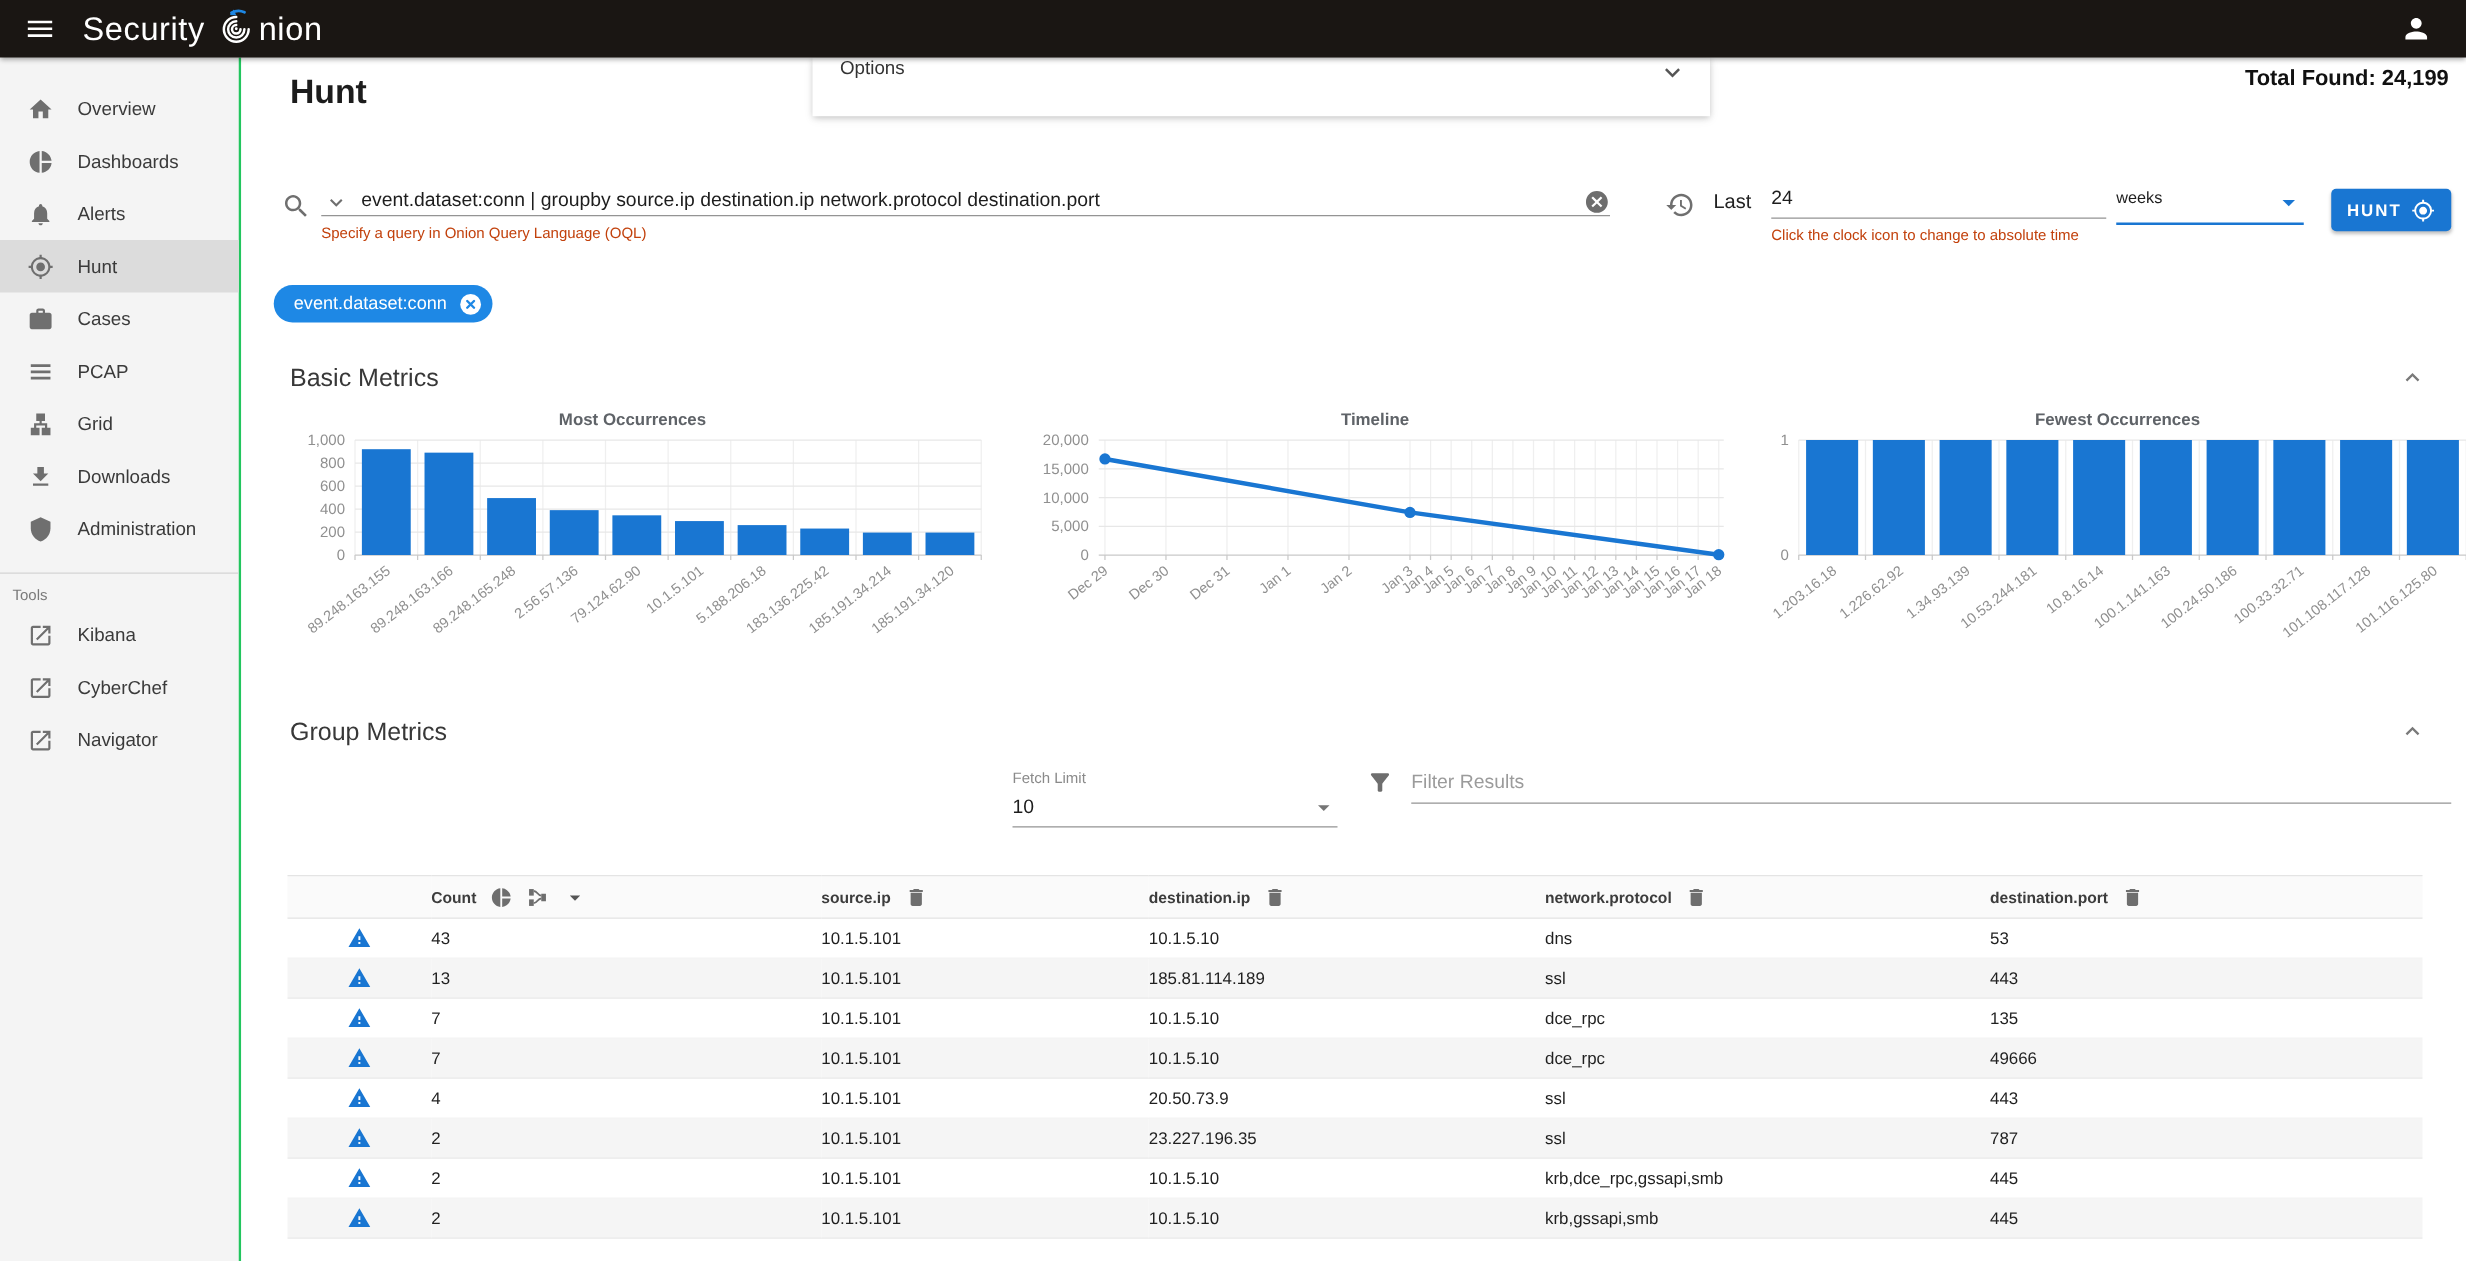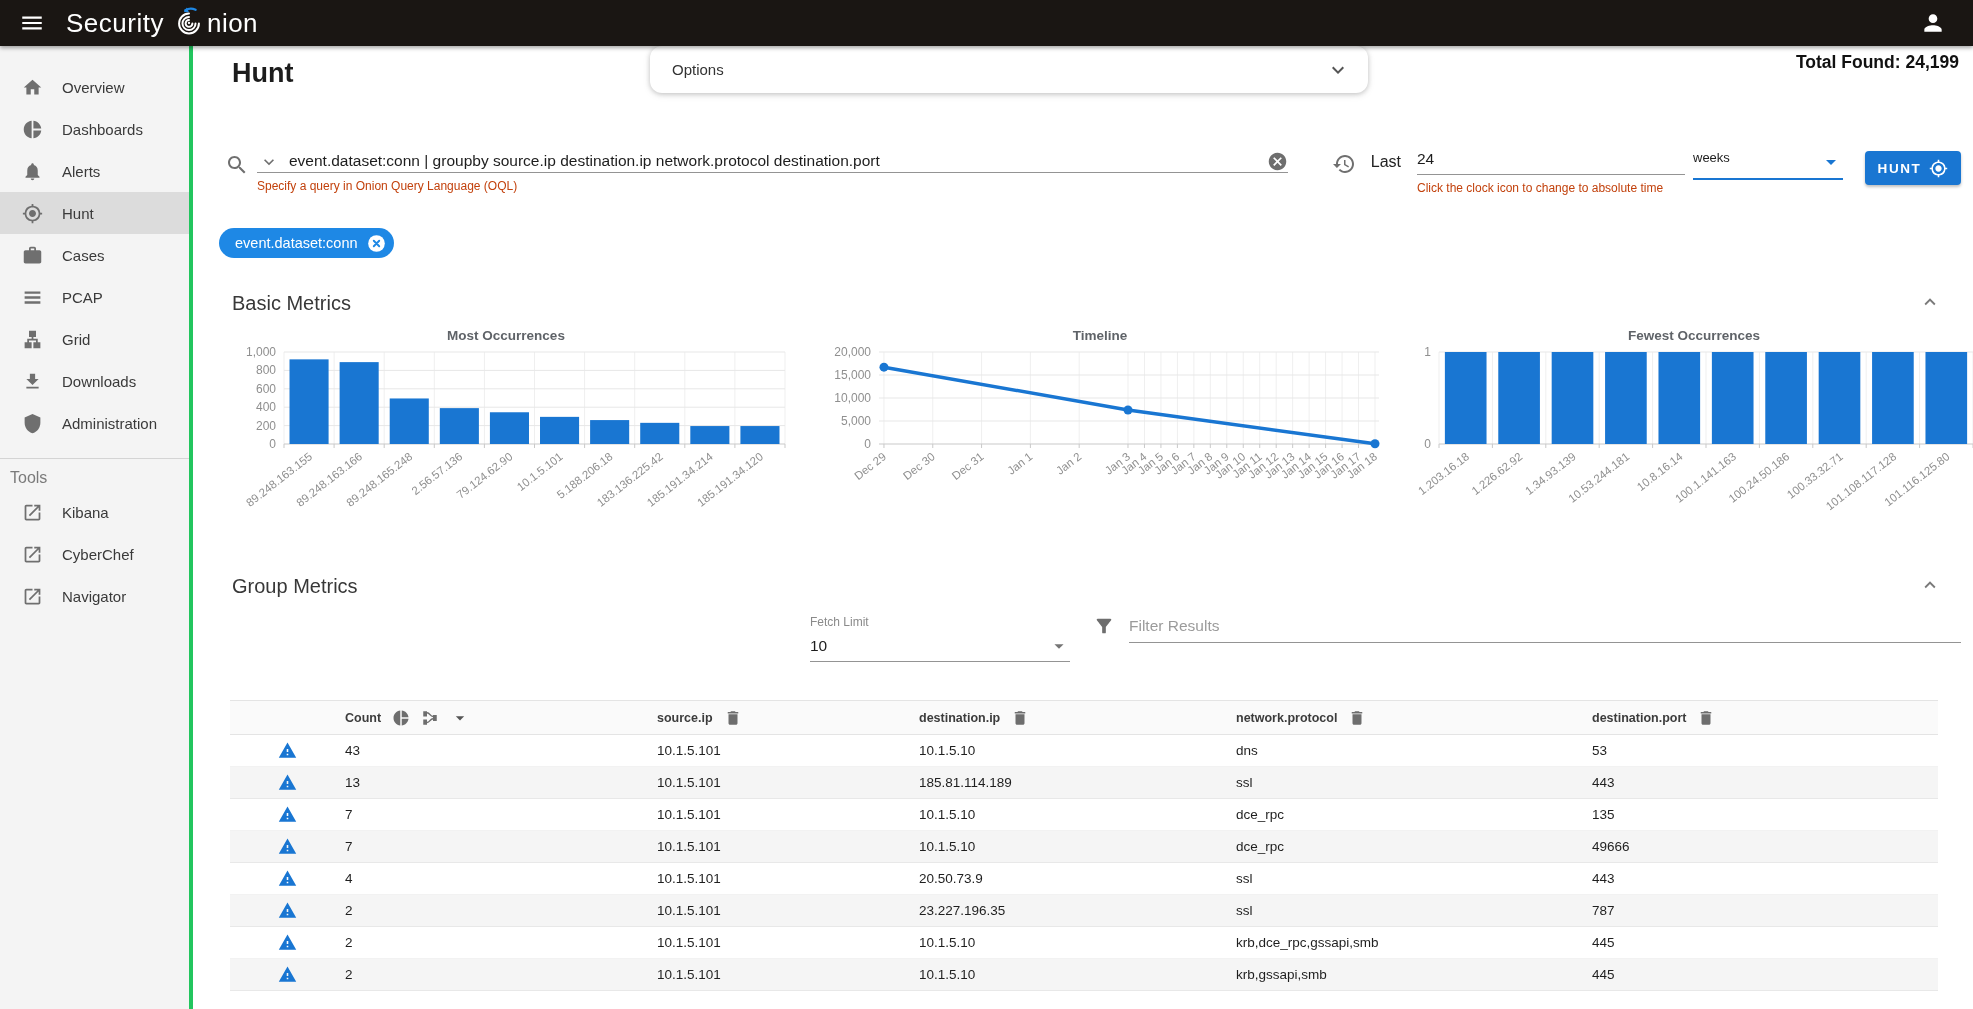--- a/index.html
+++ b/index.html
@@ -14,36 +14,36 @@
   .hamburger svg { width:26px; height:26px; }
   .brand { margin-left:14px; font-size:26px; letter-spacing:.5px; display:flex; align-items:center; }
   .brand .onion { width:34px; height:34px; margin:0 1px 0 8px; }
   .topbar-spacer { flex:1; }
   .user-btn { margin-right:22px; width:36px; height:36px; background:none; border:none; color:#fff;
     cursor:pointer; display:flex; align-items:center; justify-content:center; }
   .user-btn svg { width:26px; height:26px; }
 
   
   .layout { display:flex; height:963px; }
-  .sidebar { width:193px; background:#f4f4f4; border-right:4px solid #22c55e; padding-top:20px; flex:none; }
+  .sidebar { width:193px; background:#f4f4f4; border-right:2px solid #22c55e; padding-top:20px; flex:none; }
   .nav-item { height:42px; display:flex; align-items:center; padding-left:22px; gap:19px;
     font-size:15px; color:#3a3a3a; cursor:pointer; white-space:nowrap; }
   .nav-item.active { background:#dcdcdc; }
   .nav-icon { width:21px; height:21px; color:#6f6f6f; flex:none; }
   .sidebar-divider { border-top:1px solid #d4d4d4; margin:14px 0 10px; }
-  .tools-label { padding-left:10px; font-size:16px; color:#7a7a7a; margin-bottom:4px; }
+  .tools-label { padding-left:10px; font-size:12px; color:#7a7a7a; margin-bottom:4px; }
 
   .main { flex:1; position:relative; background:#fff; }
 
   
   .header { position:relative; height:76px; }
   .page-title { position:absolute; left:39px; top:12px; font-size:27px; font-weight:bold; color:#1c1c1c; }
   .options-card { position:absolute; left:457px; top:0; width:718px; height:47px; background:#fff;
-    border-radius:12px; box-shadow:0 1px 5px rgba(0,0,0,.2), 0 2px 8px rgba(0,0,0,.08);
-    display:flex; align-items:center; padding:0 18px 0 22px; font-size:15px; color:#333; cursor:pointer; }
+    border-radius:0; box-shadow:0 1px 5px rgba(0,0,0,.2), 0 2px 8px rgba(0,0,0,.08);
+    display:flex; padding:0 18px 0 22px; font-size:15px; color:#333; cursor:pointer; }
   .options-chevron { margin-left:auto; width:24px; height:24px; color:#555; }
   .total-found { position:absolute; right:18px; top:6px; font-size:17.5px; font-weight:bold; color:#111; }
 
   
   .query-row { display:flex; align-items:flex-start; padding:0 16px 0 32px; margin-top:28px; }
   .search-icon { width:24px; height:24px; color:#6f6f6f; margin-top:3px; flex:none; }
   .query-field { flex:1; margin-left:8px; }
   .query-input-line { display:flex; align-items:center; border-bottom:1px solid #949494; padding-bottom:0; }
   .query-chevron { width:20px; height:20px; color:#6f6f6f; margin:2px 10px 0 2px; cursor:pointer; flex:none; }
   .query-input { flex:1; border:none; outline:none; font-family:"Liberation Sans",sans-serif;

